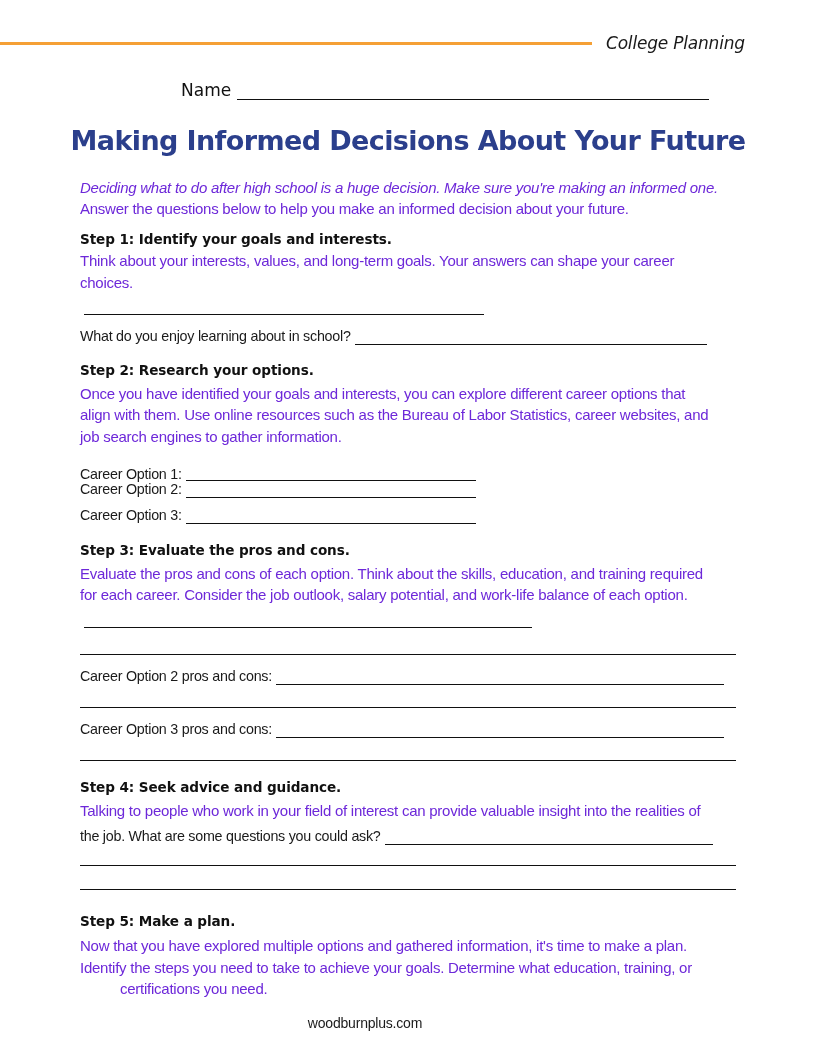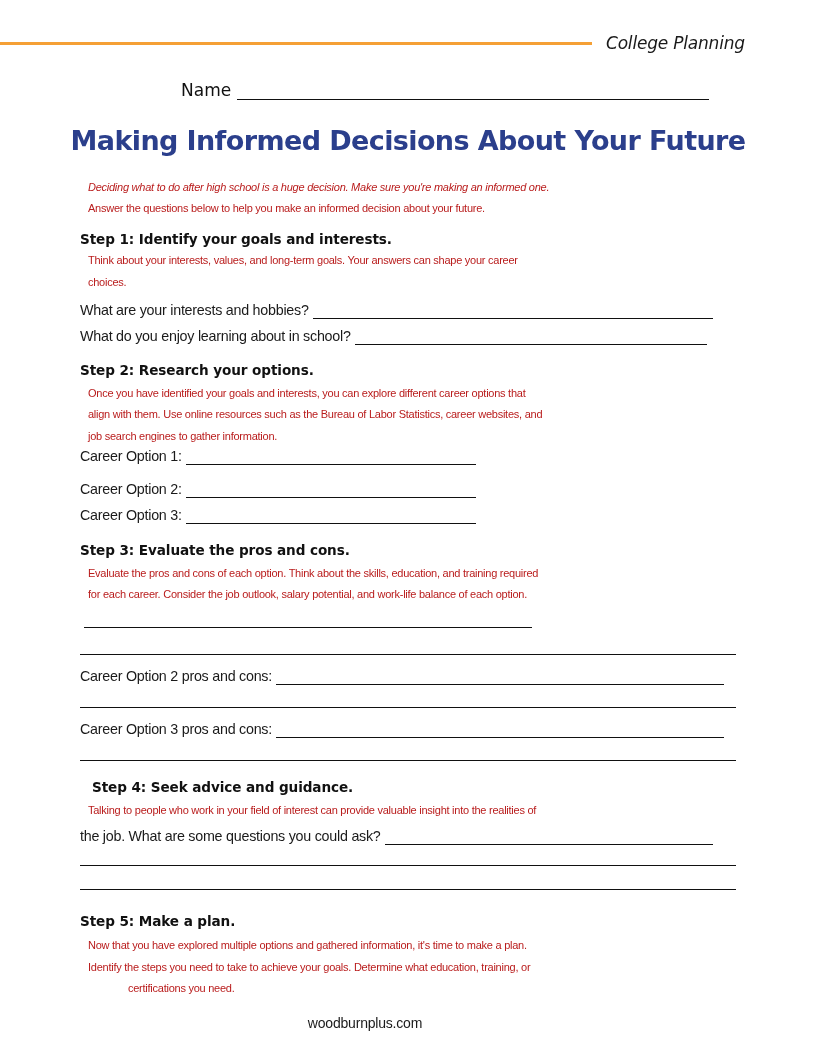--- a/index.html
+++ b/index.html
@@ -8,21 +8,21 @@
 
   .header-rule { position: absolute; left: 0; top: 42px; width: 592px; height: 3px; background: #f5a035; }
   .header-label { position: absolute; left: 606px; top: 33px; font-size: 17px; font-style: italic; font-weight: 500; color: #1a1a1a; font-family: "DejaVu Sans", sans-serif; letter-spacing: -0.2px; }
 
   .name-row { position: absolute; left: 141px; top: 80px; display: flex; align-items: flex-end; margin-left: 40px; }
   .name-label { font-family: "DejaVu Sans", sans-serif; font-size: 17px; color: #111; line-height: 20px; }
   .name-line { width: 472px; margin-left: 6px; border-bottom: 1.3px solid #111; height: 18px; }
 
   .title { position: absolute; left: 0; width: 816px; top: 125px; text-align: center; font-family: "DejaVu Sans", sans-serif; font-size: 27px; font-weight: 600; color: #2b3f8c; letter-spacing: -0.6px; }
 
-  .txt { position: absolute; left: 88px; font-family: "Liberation Sans", sans-serif; font-size: 11px; color: #b91c1c; line-height: 21.5px; letter-spacing: -0.25px; }
+  .txt { position: absolute; left: 80px; font-family: "Liberation Sans", sans-serif; font-size: 15px; color: #6d28d9; line-height: 21.5px; letter-spacing: -0.25px; }
   .intro-italic { font-style: italic; }
   .step-heading { position: absolute; left: 80px; font-family: "DejaVu Sans", sans-serif; font-size: 13.6px; font-weight: 600; color: #111; letter-spacing: -0.1px; }
 
   .fill-row { position: absolute; left: 80px; display: flex; align-items: flex-end; font-family: "Liberation Sans", sans-serif; font-size: 14.3px; color: #1a1a1a; letter-spacing: -0.25px; line-height: 18px; }
   .fill-line { border-bottom: 1.2px solid #111; height: 14px; margin-left: 4px; }
   .full-line { position: absolute; left: 80px; width: 656px; border-bottom: 1.2px solid #111; height: 1px; }
 
   .footer { position: absolute; left: 0; width: 730px; top: 1015px; text-align: center; font-family: "Liberation Sans", sans-serif; font-size: 14px; color: #1a1a1a; letter-spacing: -0.2px; }
 </style>
 </head>
@@ -38,33 +38,32 @@
 
 <h1 class="title">Making Informed Decisions About Your Future</h1>
 
 <div class="txt intro-italic" style="top:177px;">Deciding what to do after high school is a huge decision. Make sure you're making an informed one.</div>
 <div class="txt" style="top:198px;">Answer the questions below to help you make an informed decision about your future.</div>
 
 <div class="step-heading" style="top:231px;">Step 1: Identify your goals and interests.</div>
 <div class="txt" style="top:250px;">Think about your interests, values, and long-term goals. Your answers can shape your career</div>
 <div class="txt" style="top:272px;">choices.</div>
 <div class="fill-row" style="top:301px;">
-  <span>What are your interests and hobbies?</span>
   <div class="fill-line" style="width:400px;"></div>
 </div>
 <div class="fill-row" style="top:327px;">
   <span>What do you enjoy learning about in school?</span>
   <div class="fill-line" style="width:352px;"></div>
 </div>
 
 <div class="step-heading" style="top:362px;">Step 2: Research your options.</div>
 <div class="txt" style="top:383px;">Once you have identified your goals and interests, you can explore different career options that</div>
 <div class="txt" style="top:404px;">align with them. Use online resources such as the Bureau of Labor Statistics, career websites, and</div>
 <div class="txt" style="top:426px;">job search engines to gather information.</div>
-<div class="fill-row" style="top:447px;">
+<div class="fill-row" style="top:465px;align-items:center;">
   <span>Career Option 1:</span>
   <div class="fill-line" style="width:290px;"></div>
 </div>
 <div class="fill-row" style="top:480px;">
   <span>Career Option 2:</span>
   <div class="fill-line" style="width:290px;"></div>
 </div>
 <div class="fill-row" style="top:506px;">
   <span>Career Option 3:</span>
   <div class="fill-line" style="width:290px;"></div>
@@ -84,21 +83,21 @@
   <div class="fill-line" style="width:448px;"></div>
 </div>
 <div class="full-line" style="top:707px;"></div>
 
 <div class="fill-row" style="top:720px;">
   <span>Career Option 3 pros and cons:</span>
   <div class="fill-line" style="width:448px;"></div>
 </div>
 <div class="full-line" style="top:760px;"></div>
 
-<div class="step-heading" style="top:779px;margin-left:12px;">Step 4: Seek advice and guidance.</div>
+<div class="step-heading" style="top:779px;">Step 4: Seek advice and guidance.</div>
 <div class="txt" style="top:800px;">Talking to people who work in your field of interest can provide valuable insight into the realities of</div>
 <div class="fill-row" style="top:827px;">
   <span>the job. What are some questions you could ask?</span>
   <div class="fill-line" style="width:328px;"></div>
 </div>
 <div class="full-line" style="top:865px;"></div>
 <div class="full-line" style="top:889px;"></div>
 
 <div class="step-heading" style="top:913px;">Step 5: Make a plan.</div>
 <div class="txt" style="top:935px;">Now that you have explored multiple options and gathered information, it's time to make a plan.</div>

